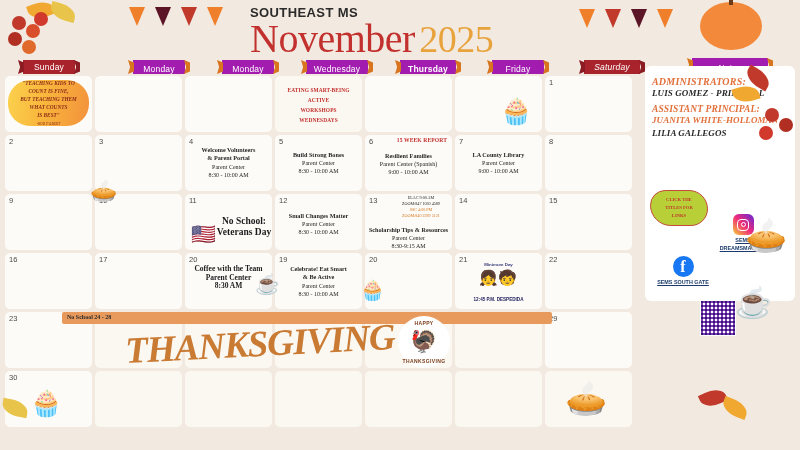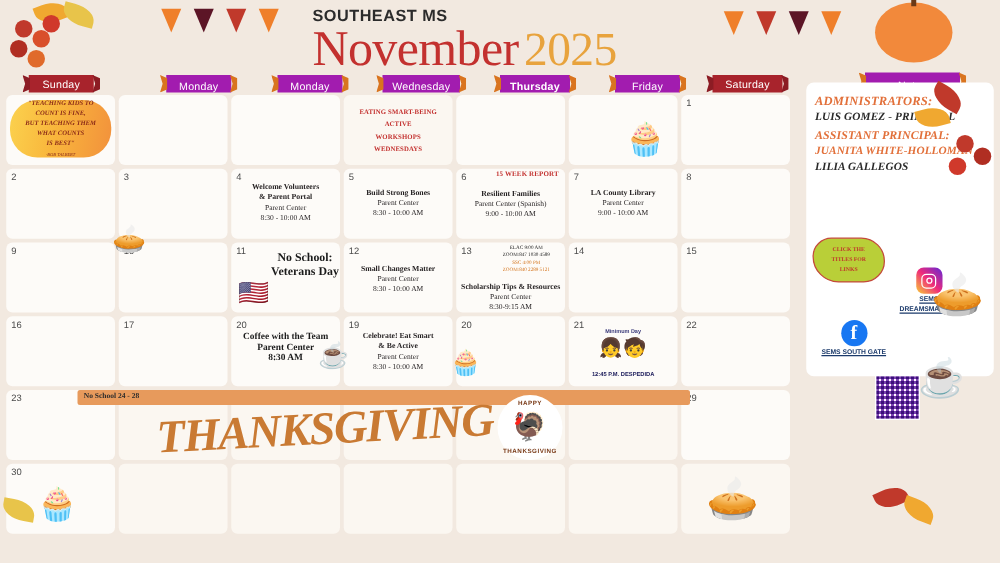--- a/index.html
+++ b/index.html
@@ -275,21 +275,21 @@
     </div>
   <div class="ribbon rb-org" style="left:306px;width:62px;">
       <span>Wednesday</span>
     </div>
   <div class="ribbon rb-org" style="left:400px;width:56px;font-weight:bold;">
       <span>Thursday</span>
     </div>
   <div class="ribbon rb-org" style="left:492px;width:52px;">
       <span>Friday</span>
     </div>
-  <div class="ribbon rb-red" style="left:570px;width:56px;">
+  <div class="ribbon rb-red" style="left:584px;width:56px;font-style:italic;">
       <span>Saturday</span>
     </div>
   <div class="ribbon rb-org notes-ribbon">
       <span>Notes</span>
     </div>
 
   <div class="grid">
 
     <div class="row">
       <div class="cell">
@@ -365,21 +365,21 @@
 
     <div class="row">
       <div class="cell">
         <span class="daynum">9</span>
       </div>
       <div class="cell">
         <span class="daynum">10</span>
       </div>
       <div class="cell">
         <span class="daynum">11</span>
-        <div class="noschool" style="top:8px;padding-left:31px;">
+        <div class="noschool" style="top:22px;padding-left:31px;">
           <div>No School:</div>
           <div>Veterans Day</div>
         </div>
         <span class="flag" style="left:6px;top:28px;">🇺🇸</span>
       </div>
       <div class="cell">
         <span class="daynum">12</span>
         <div class="evt" style="top:18px;">
           <div class="ttl">Small Changes Matter</div>
           <div>Parent Center</div>

